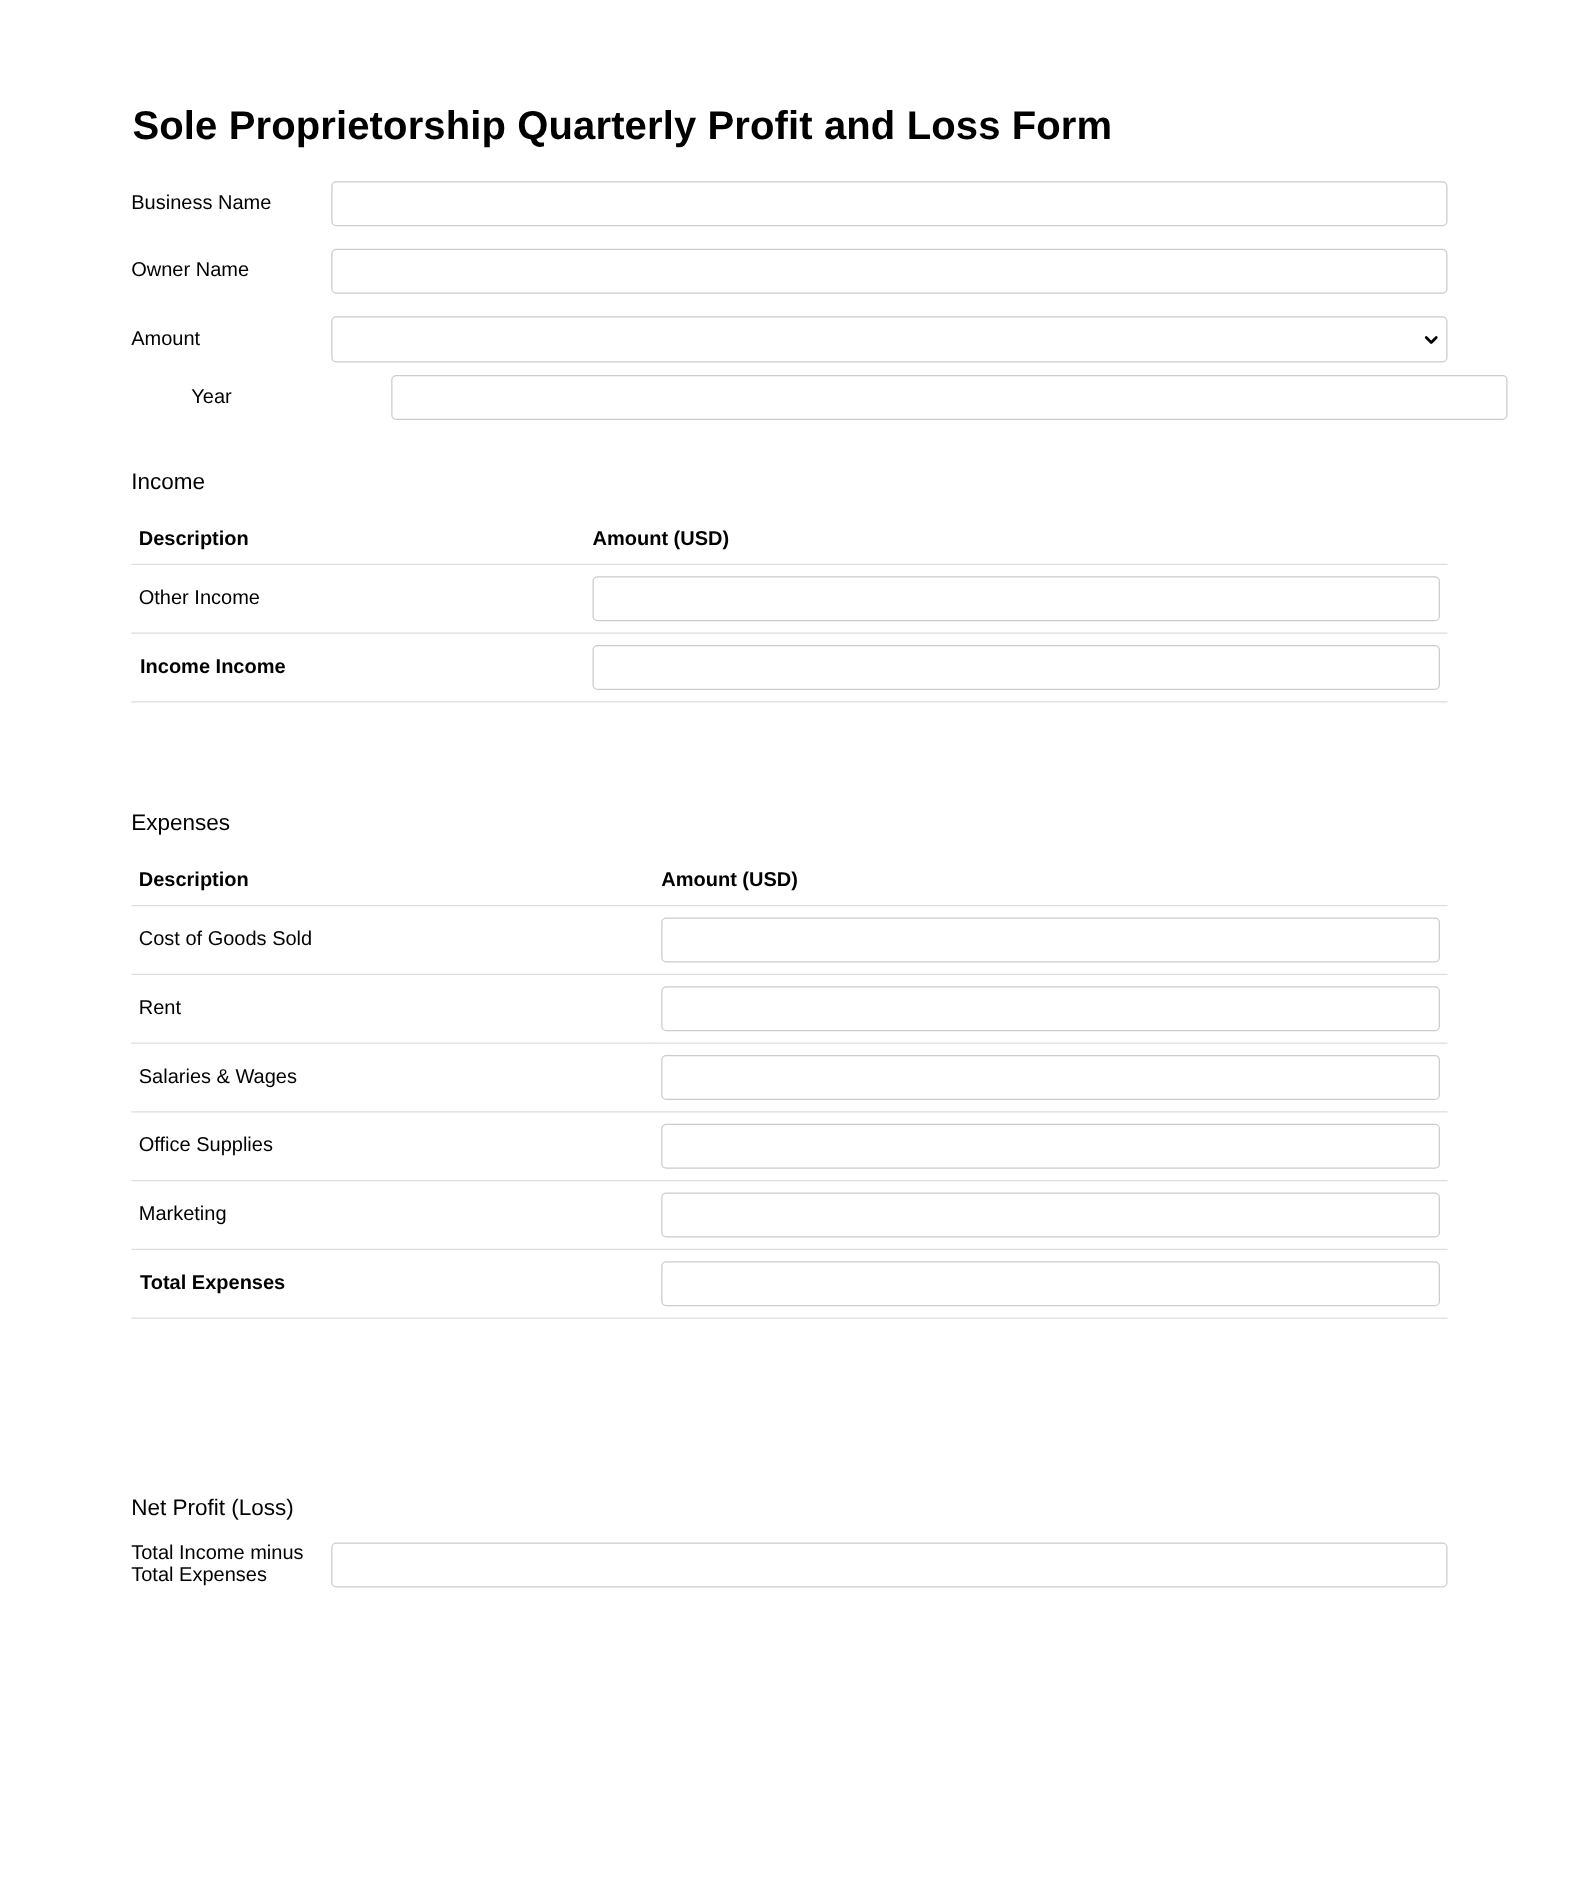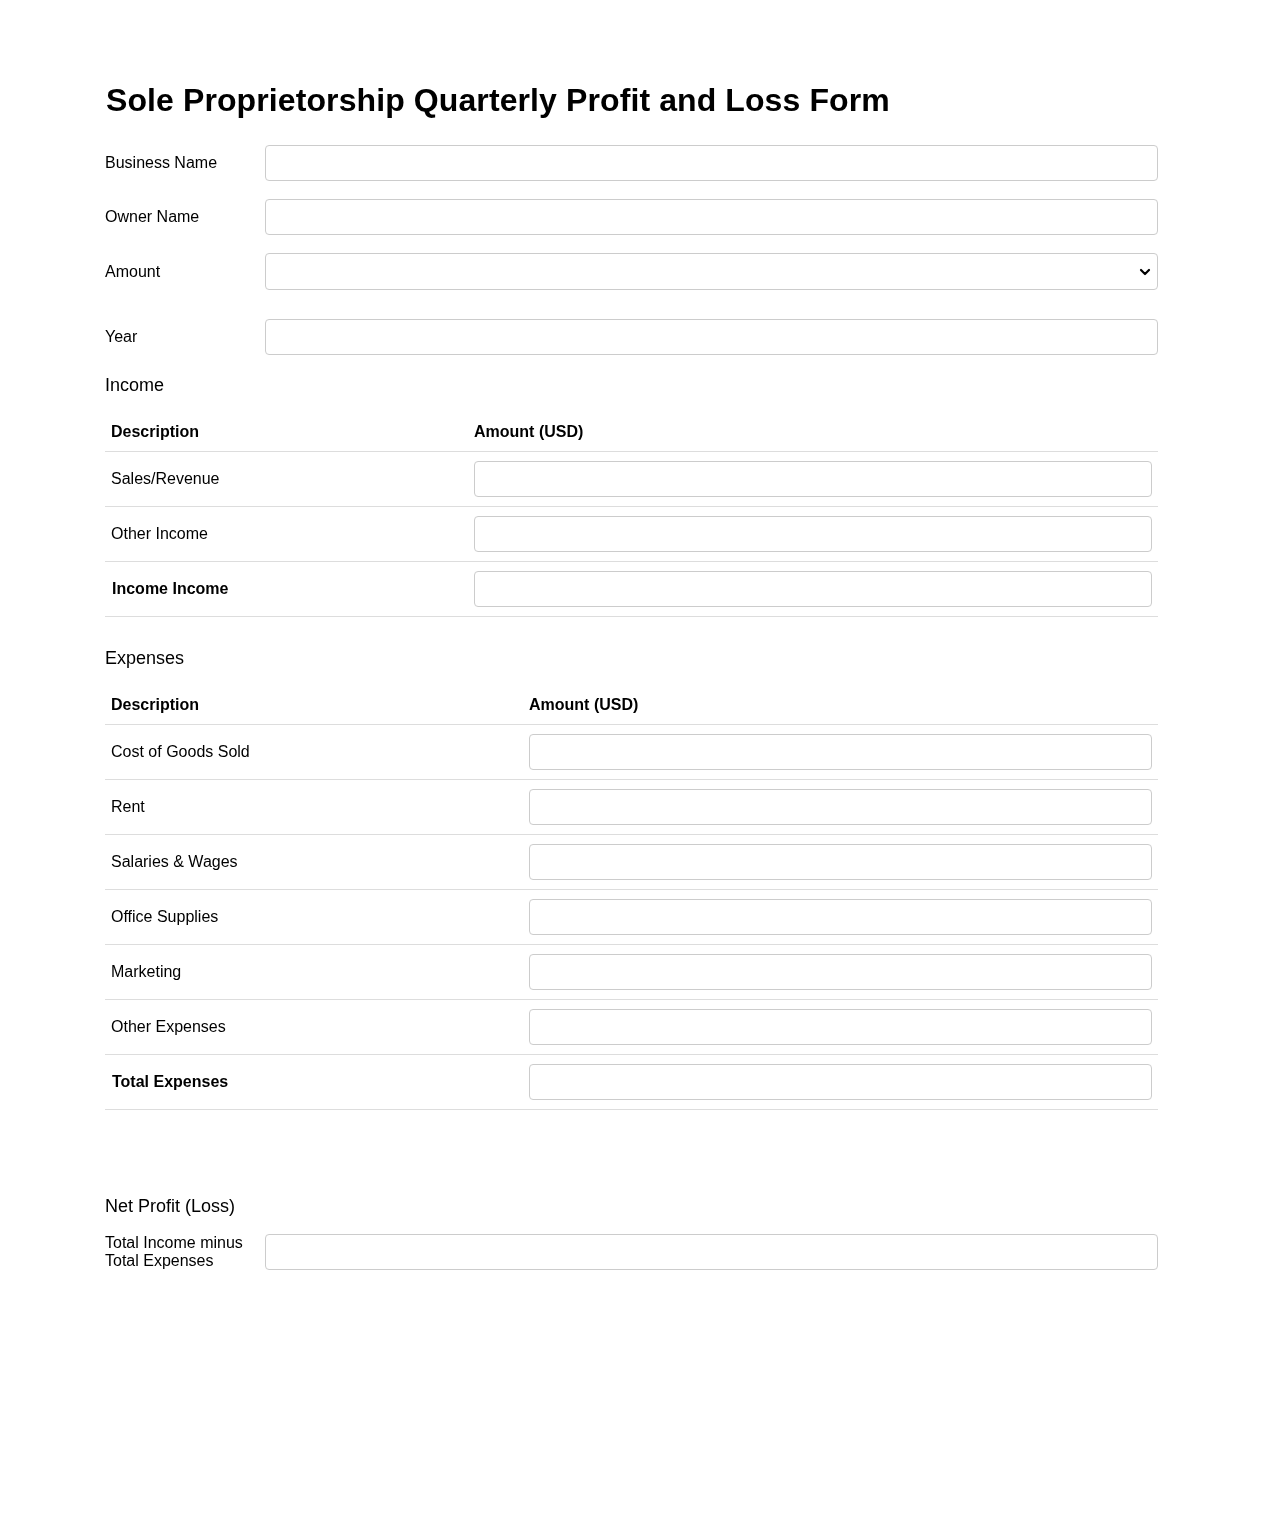--- a/index.html
+++ b/index.html
@@ -143,46 +143,40 @@
 
   <div class="field-row" style="top:253px; height:37px;">
     <label class="field-label">Amount</label>
     <div class="select-input" style="height:37px;">
       <svg class="chevron" viewBox="0 0 12 12">
         <path d="M2 4 L6 8 L10 4" fill="none" stroke="#000" stroke-width="2.2" stroke-linecap="round" stroke-linejoin="round"></path>
       </svg>
     </div>
   </div>
 
-  <div class="field-row" style="top:319px;">
+  <div class="field-row" style="top:300px;margin-left:48px;">
     <label class="field-label">Year</label>
     <input class="text-input" type="text" value="" style="">
   </div>
 
   <h2 class="section-title" style="top:375px;">Income</h2>
 
   <table class="fin-table" style="top:413px;">
     <colgroup>
       <col style="width:363px;">
       <col>
     </colgroup>
     <thead>
       <tr>
         <th>Description</th>
         <th>Amount (USD)</th>
       </tr>
     </thead>
     <tbody>
       <tr>
-        <td>Sales/Revenue</td>
-        <td>
-            <input class="text-input" type="text" value="" style="">
-          </td>
-      </tr>
-      <tr>
         <td>Other Income</td>
         <td>
             <input class="text-input" type="text" value="" style="">
           </td>
       </tr>
       <tr>
         <td class="total-label">Income Income</td>
         <td>
             <input class="text-input" type="text" value="" style="">
           </td>
@@ -228,26 +222,20 @@
             <input class="text-input" type="text" value="" style="">
           </td>
       </tr>
       <tr>
         <td>Marketing</td>
         <td>
             <input class="text-input" type="text" value="" style="">
           </td>
       </tr>
       <tr>
-        <td>Other Expenses</td>
-        <td>
-            <input class="text-input" type="text" value="" style="">
-          </td>
-      </tr>
-      <tr>
         <td class="total-label">Total Expenses</td>
         <td>
             <input class="text-input" type="text" value="" style="">
           </td>
       </tr>
     </tbody>
   </table>
 
   <h2 class="section-title" style="top:1196px;">Net Profit (Loss)</h2>
 

